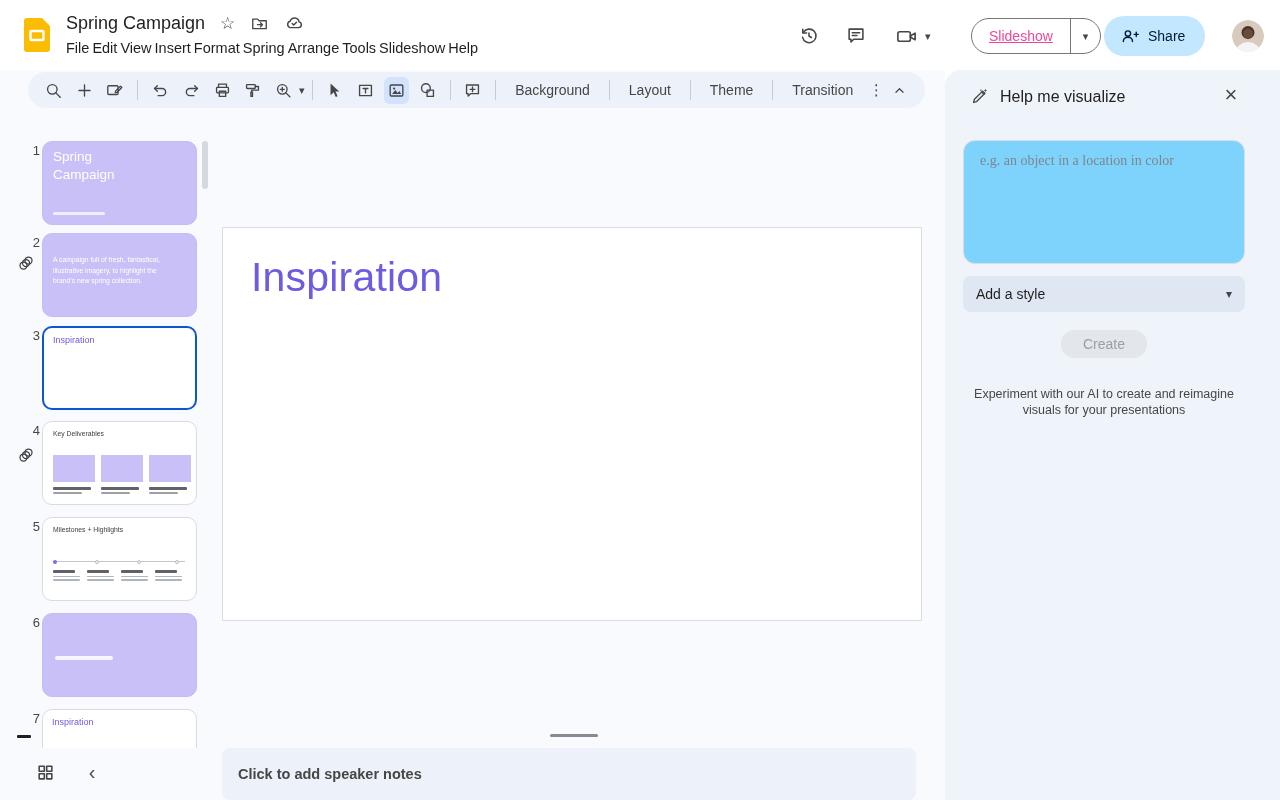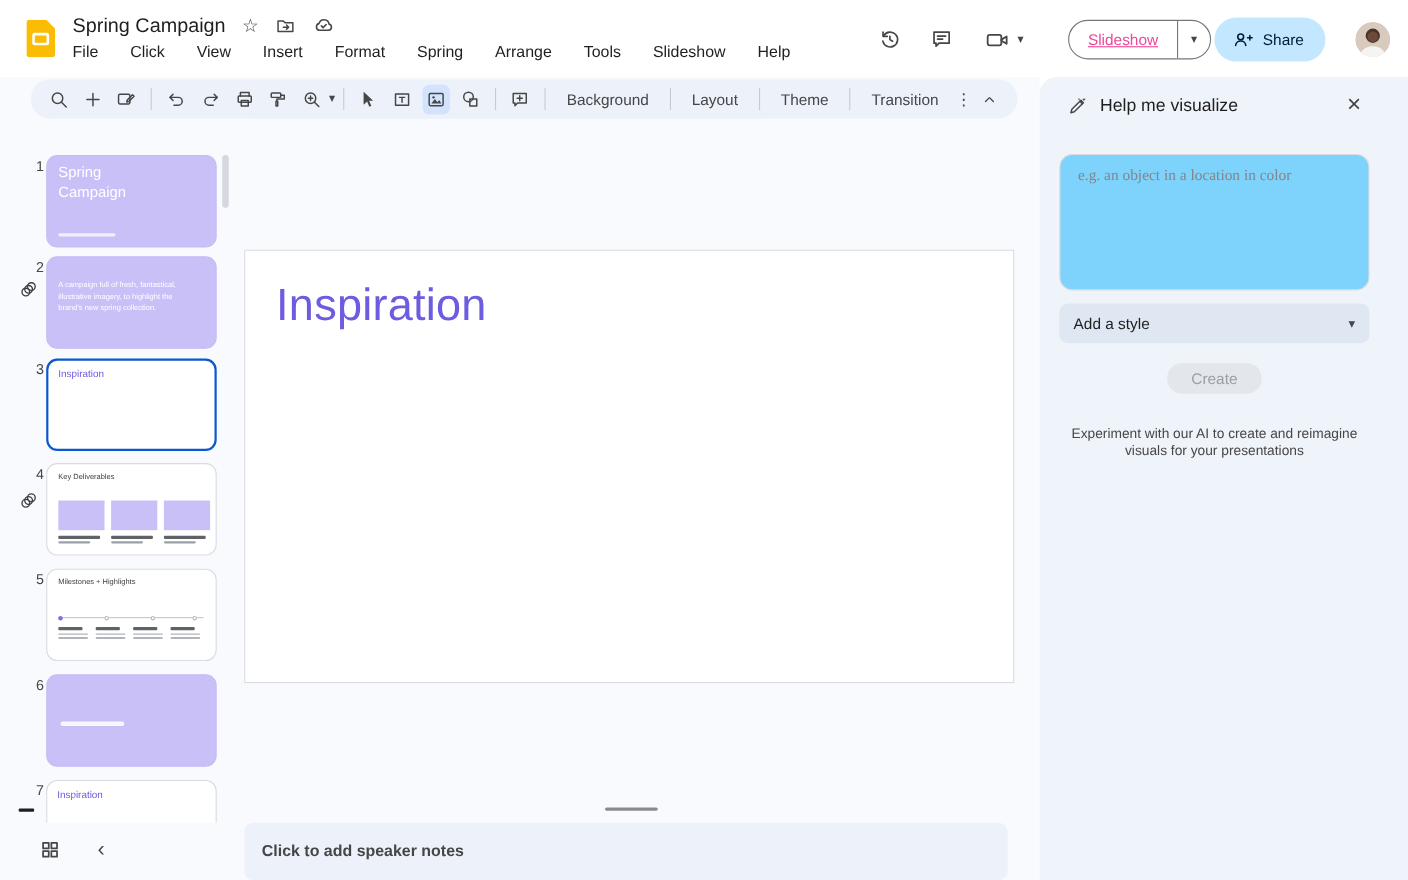--- a/index.html
+++ b/index.html
@@ -9,21 +9,21 @@
   svg.ic { stroke:#444746; fill:none; stroke-width:1.7; stroke-linecap:round; stroke-linejoin:round; display:block; }
 
   
   .topbar { position:absolute; left:0; top:0; width:1280px; height:70px; background:#fff; z-index:5; }
   .logo { position:absolute; left:24px; top:18px; width:26px; height:34px; }
   .doc { position:absolute; left:66px; top:10px; }
   .title-row { display:flex; align-items:center; gap:15px; height:26px; }
   .doc-title { font-size:18px; color:#1f1f1f; }
   .tb-ic { color:#444746; display:flex; align-items:center; }
   .star-glyph { font-size:17px; color:#444746; line-height:1; }
-  .menubar { display:flex; gap:29px; margin-top:4px; font-size:14.5px; color:#1f1f1f; }
+  .menubar { display:flex; gap:3px; margin-top:4px; font-size:14.5px; color:#1f1f1f; }
   .menubar span { cursor:default; }
 
   .right-ic { position:absolute; top:25px; }
   .cam-group { position:absolute; left:895px; top:25px; display:flex; align-items:center; gap:7px; }
   .caret { font-size:11px; color:#444746; line-height:1; }
 
   .slideshow-btn { position:absolute; left:971px; top:18px; height:36px; border:1px solid #747775; border-radius:18px; display:flex; align-items:stretch; background:#fff; overflow:hidden; }
   .slideshow-main { display:flex; align-items:center; padding:0 17px; font-size:14px; font-weight:500; color:#ec4899;text-decoration:underline; }
   .slideshow-div { width:1px; background:#747775; }
   .slideshow-caret { display:flex; align-items:center; padding:0 12px; }
@@ -121,21 +121,21 @@
         </span>
         <span class="tb-ic">
           <svg class="ic" viewBox="0 0 24 24" width="20" height="20">
               <path d="M7 17.5h10.5a3.5 3.5 0 0 0 .6-6.9A5.5 5.5 0 0 0 7.4 9.9 4 4 0 0 0 7 17.5z"></path>
               <path d="M9.8 12.6l1.9 1.9 3.3-3.3"></path>
             </svg>
         </span>
       </div>
       <nav class="menubar">
         <span>File</span>
-        <span>Click</span>
+        <span>Edit</span>
         <span>View</span>
         <span>Insert</span>
         <span>Format</span>
         <span>Spring</span>
         <span>Arrange</span>
         <span>Tools</span>
         <span>Slideshow</span>
         <span>Help</span>
       </nav>
     </div>

